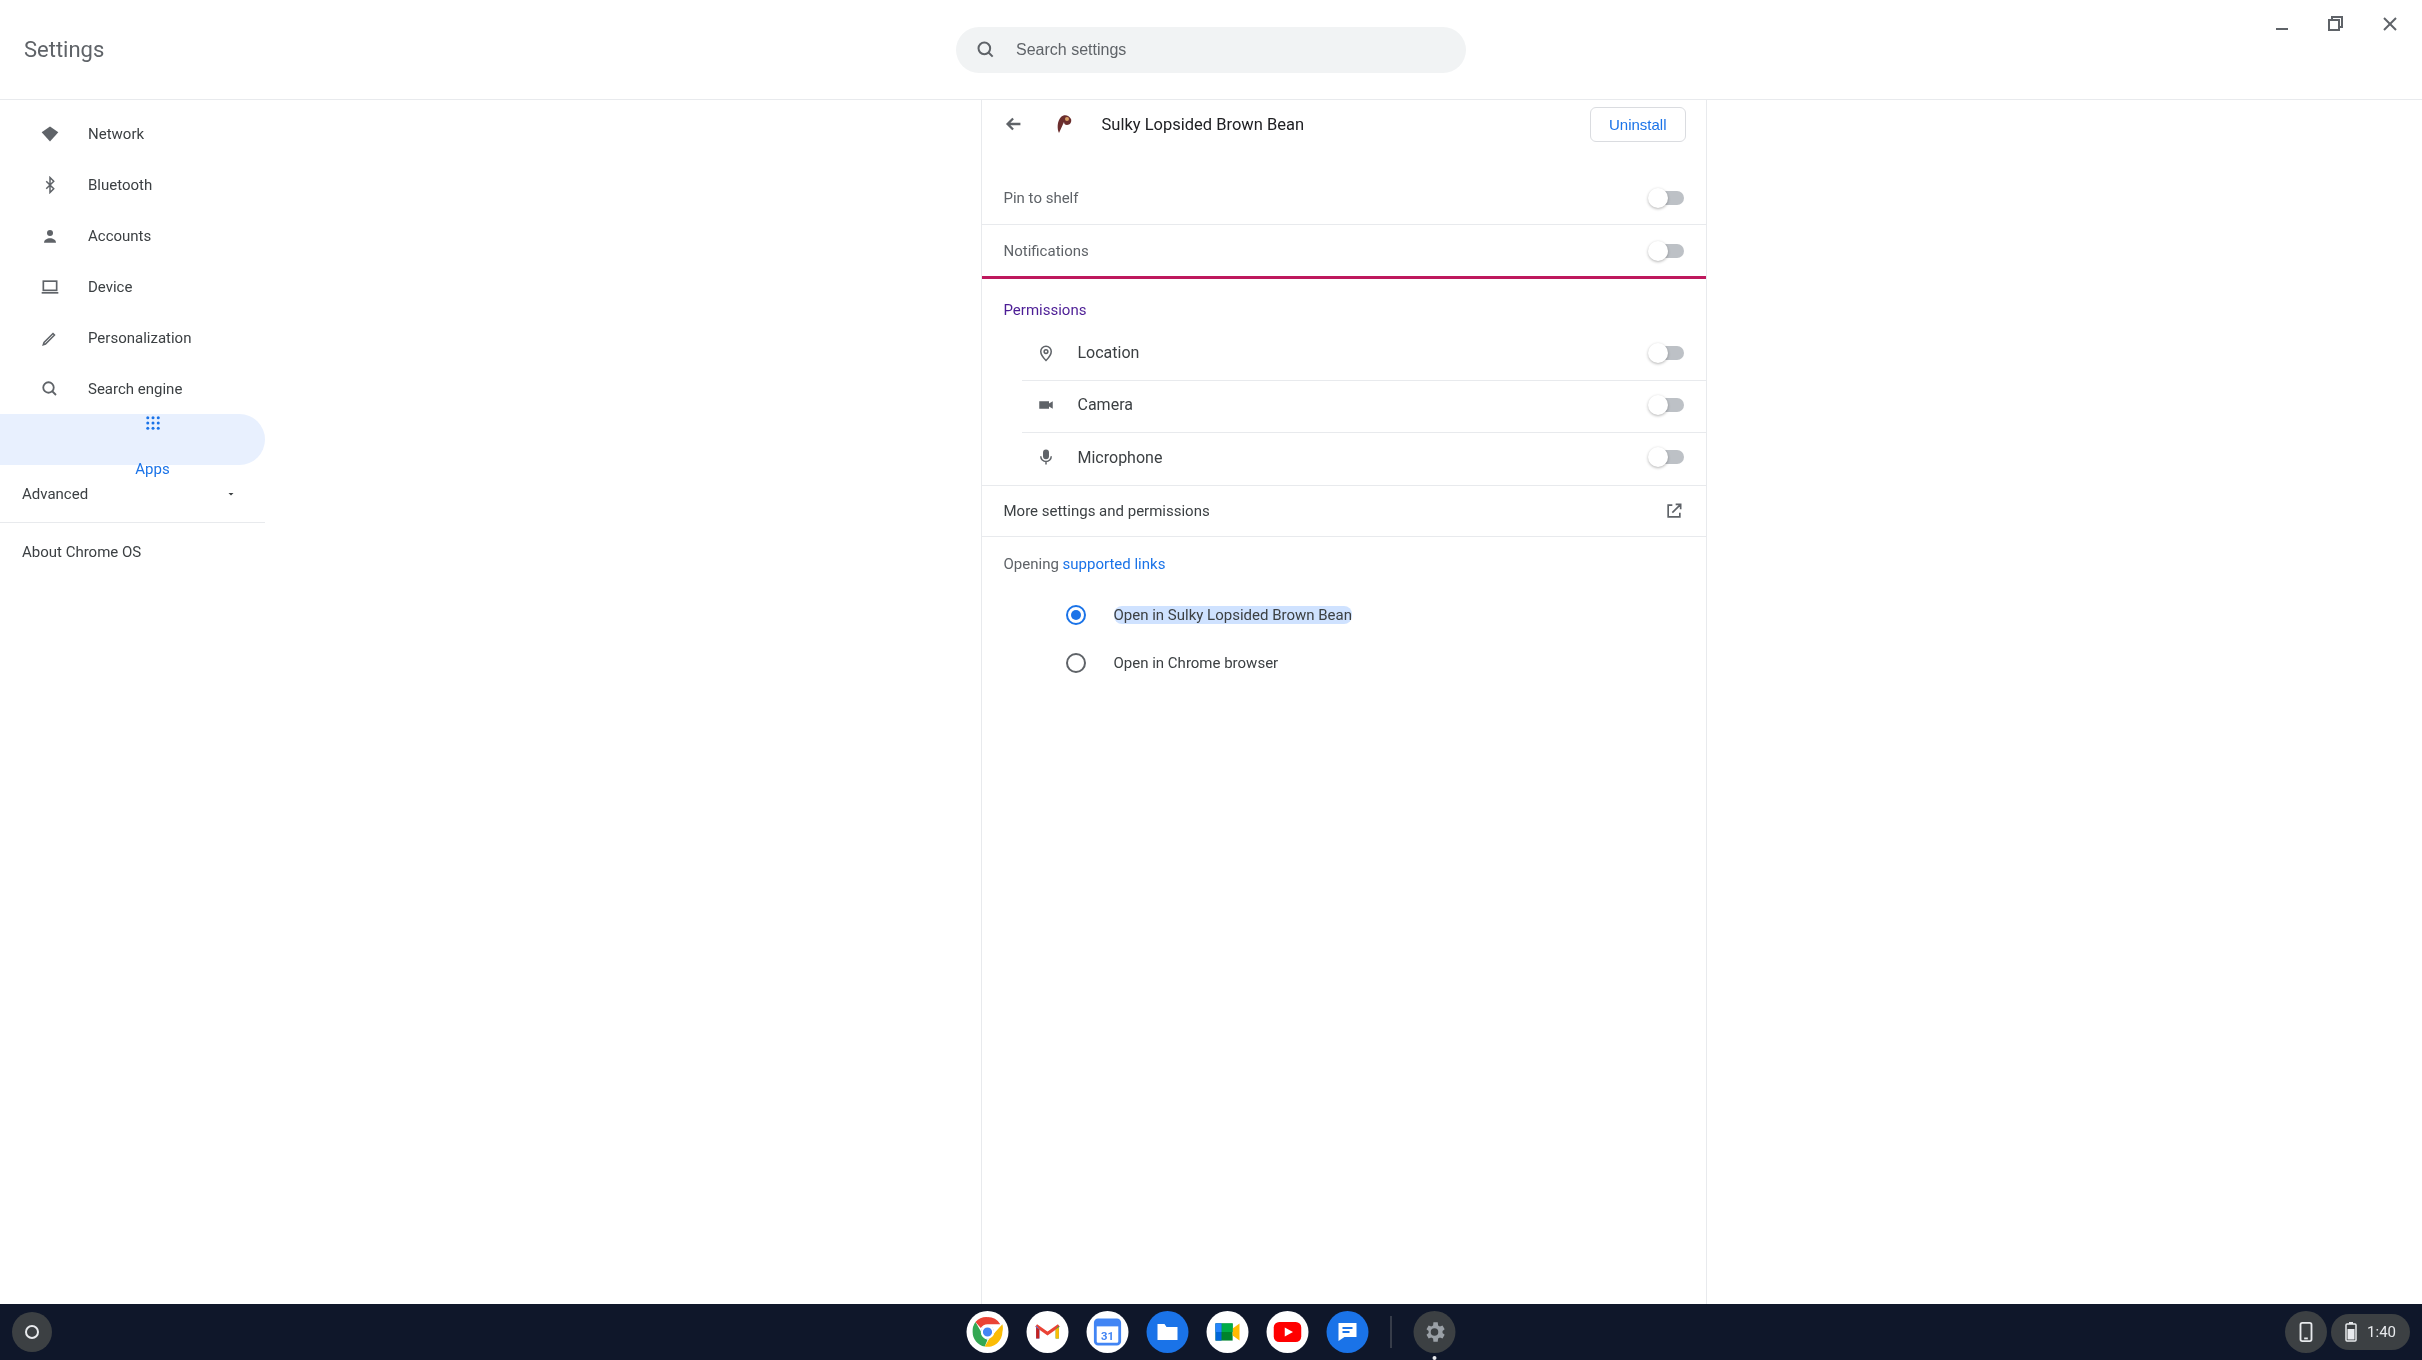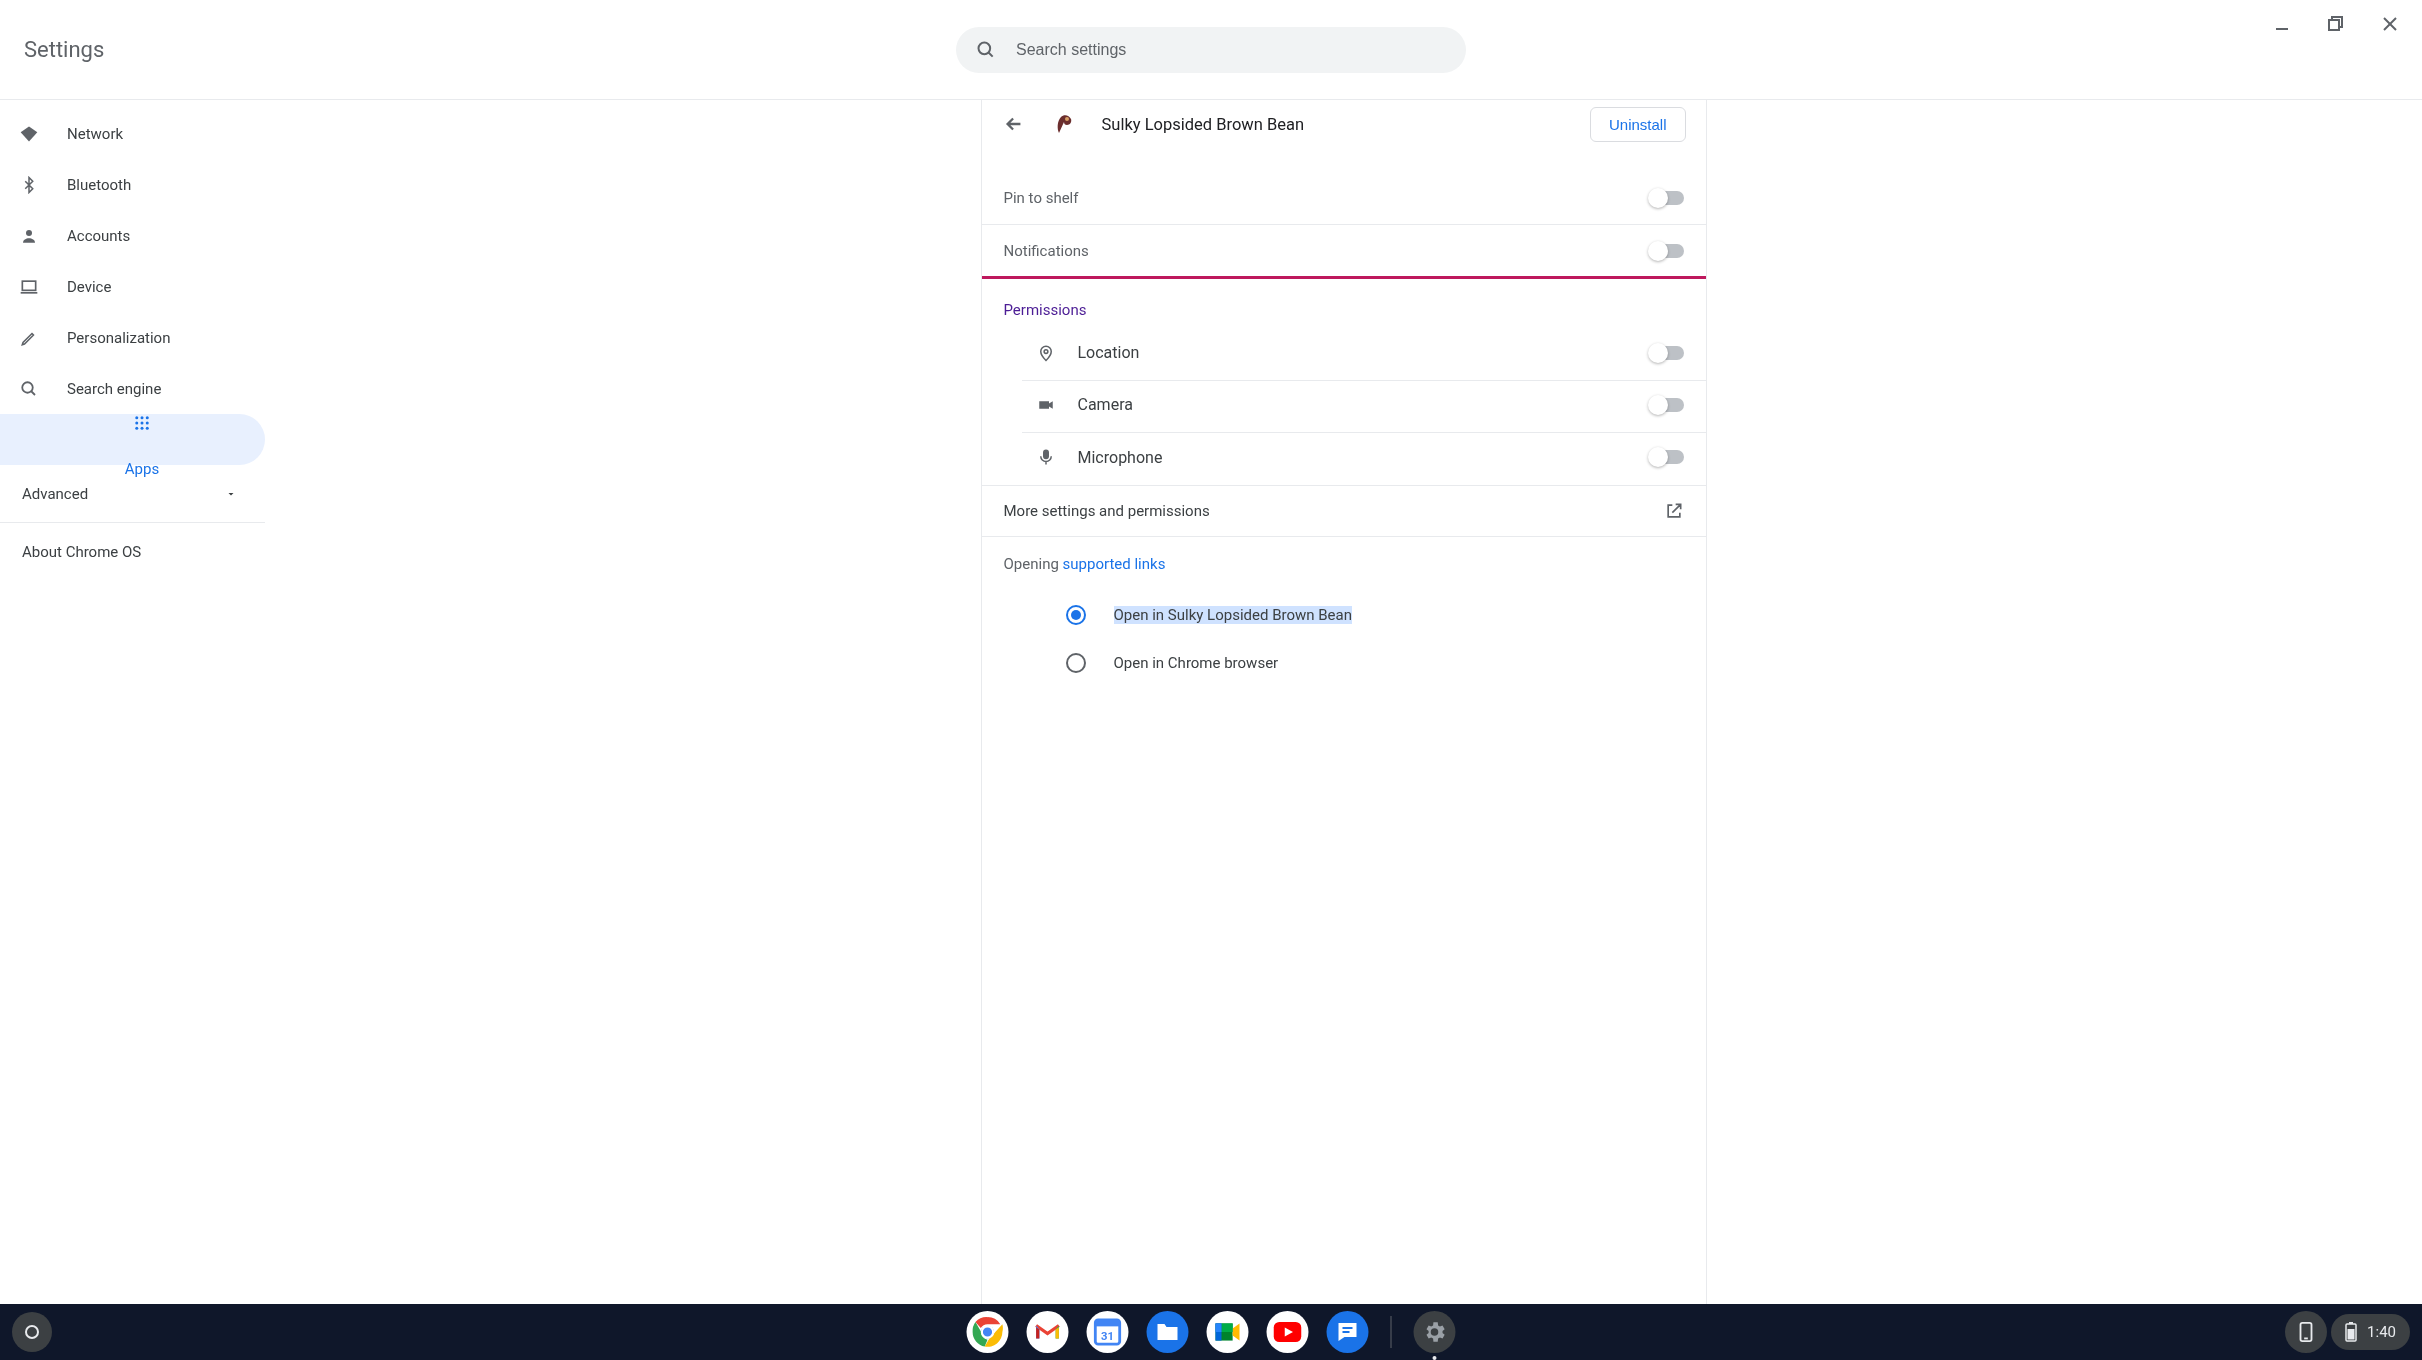--- a/index.html
+++ b/index.html
@@ -14,21 +14,21 @@
   
   .header { height: 100px; display: flex; align-items: center; padding: 0 24px; border-bottom: 1px solid #e8eaed; position: relative; }
   .app-title { font-size: 22px; color: #5f6368; font-weight: 400; }
   .search-wrap { position: absolute; left: 50%; transform: translateX(-50%); width: 510px; height: 46px; background: #f1f3f4; border-radius: 30px; display: flex; align-items: center; padding: 0 20px; gap: 20px; }
   .search-wrap input { flex: 1; border: none; background: transparent; font-size: 16px; color: #5f6368; outline: none; }
   .search-wrap input::placeholder { color: #5f6368; }
 
   
   .body { flex: 1; display: flex; min-height: 0; }
   .sidebar { width: 265px; padding-top: 8px; }
-  .nav-item { height: 51px; display: flex; align-items: center; padding-left: 19px; gap: 28px; font-size: 15px; color: #3c4043; cursor: pointer; border-radius: 0 26px 26px 0; margin-right: 0; }
+  .nav-item { height: 51px; display: flex; align-items: center; padding-left: 40px; gap: 28px; font-size: 15px; color: #3c4043; cursor: pointer; border-radius: 0 26px 26px 0; margin-right: 0; }
   .nav-item.selected { background: #e8f0fe; color: #1a73e8; flex-direction: column; }
   .nav-item .icon { width: 20px; height: 20px; display: flex; align-items: center; justify-content: center; color: #5f6368; }
   .nav-item.selected .icon { color: #1a73e8; }
   .advanced-row { height: 58px; display: flex; align-items: center; justify-content: space-between; padding: 0 28px 0 22px; font-size: 15px; color: #3c4043; border-bottom: 1px solid #e8eaed; cursor: pointer; }
   .about-row { height: 58px; display: flex; align-items: center; padding-left: 22px; font-size: 15px; color: #3c4043; cursor: pointer; }
 
   
   .main { flex: 1; display: flex; justify-content: center; background: #fff; overflow: auto; }
   .panel { width: 726px; border-left: 1px solid #e8eaed; border-right: 1px solid #e8eaed; min-height: 100%; }
   .panel-header { height: 48px; display: flex; align-items: center; padding: 0 20px 0 20px; gap: 24px; }
@@ -54,21 +54,21 @@
   .more-row { height: 52px; display: flex; align-items: center; justify-content: space-between; padding: 0 22px; border-top: 1px solid #e8eaed; border-bottom: 1px solid #e8eaed; color:#3c4043; font-size:15px; cursor:pointer;}
   .open-link-icon{width:20px;height:20px;color:#5f6368;}
 
   .opening-section { padding: 18px 22px 30px 22px; }
   .opening-title { font-size: 15px; color: #5f6368; margin-bottom: 18px; }
   .opening-title a { color: #1a73e8; text-decoration: none; }
   .radio-row { display: flex; align-items: center; gap: 28px; padding: 14px 0 14px 62px; font-size: 15px; color: #3c4043; cursor:pointer;}
   .radio { width: 20px; height: 20px; border-radius: 50%; border: 2px solid #5f6368; position: relative; flex-shrink:0;}
   .radio.checked { border-color: #1a73e8; }
   .radio.checked::after { content: ""; position: absolute; left: 3px; top: 3px; width: 10px; height: 10px; background: #1a73e8; border-radius: 50%; }
-  .radio-label.highlight { background: #cfe2ff; }
+  .radio-label.highlight { background: #cfe2ff; border-radius: 8px; }
 
   
   .shelf { height: 56px; background: #0f172a; display: flex; align-items: center; padding: 0 12px; position: relative; }
   .launcher { width: 40px; height: 40px; border-radius: 50%; background: #3c4043; display: flex; align-items: center; justify-content: center; cursor: pointer; }
   .launcher-circle{width:14px;height:14px;border:2px solid #e8eaed;border-radius:50%;}
   .shelf-center { position: absolute; left: 50%; transform: translateX(-50%); display: flex; gap: 18px; align-items: center; }
   .shelf-icon { width: 42px; height: 42px; border-radius: 50%; background: #fff; display: flex; align-items: center; justify-content: center; cursor: pointer; position: relative; }
   .shelf-sep{width:1px;height:32px;background:#5f6368;margin:0 4px;}
   .shelf-icon.active::after{content:"";position:absolute;bottom:-7px;left:50%;transform:translateX(-50%);width:4px;height:4px;background:#e8eaed;border-radius:50%;}
   .shelf-right { margin-left: auto; display: flex; align-items: center; gap: 4px; }

